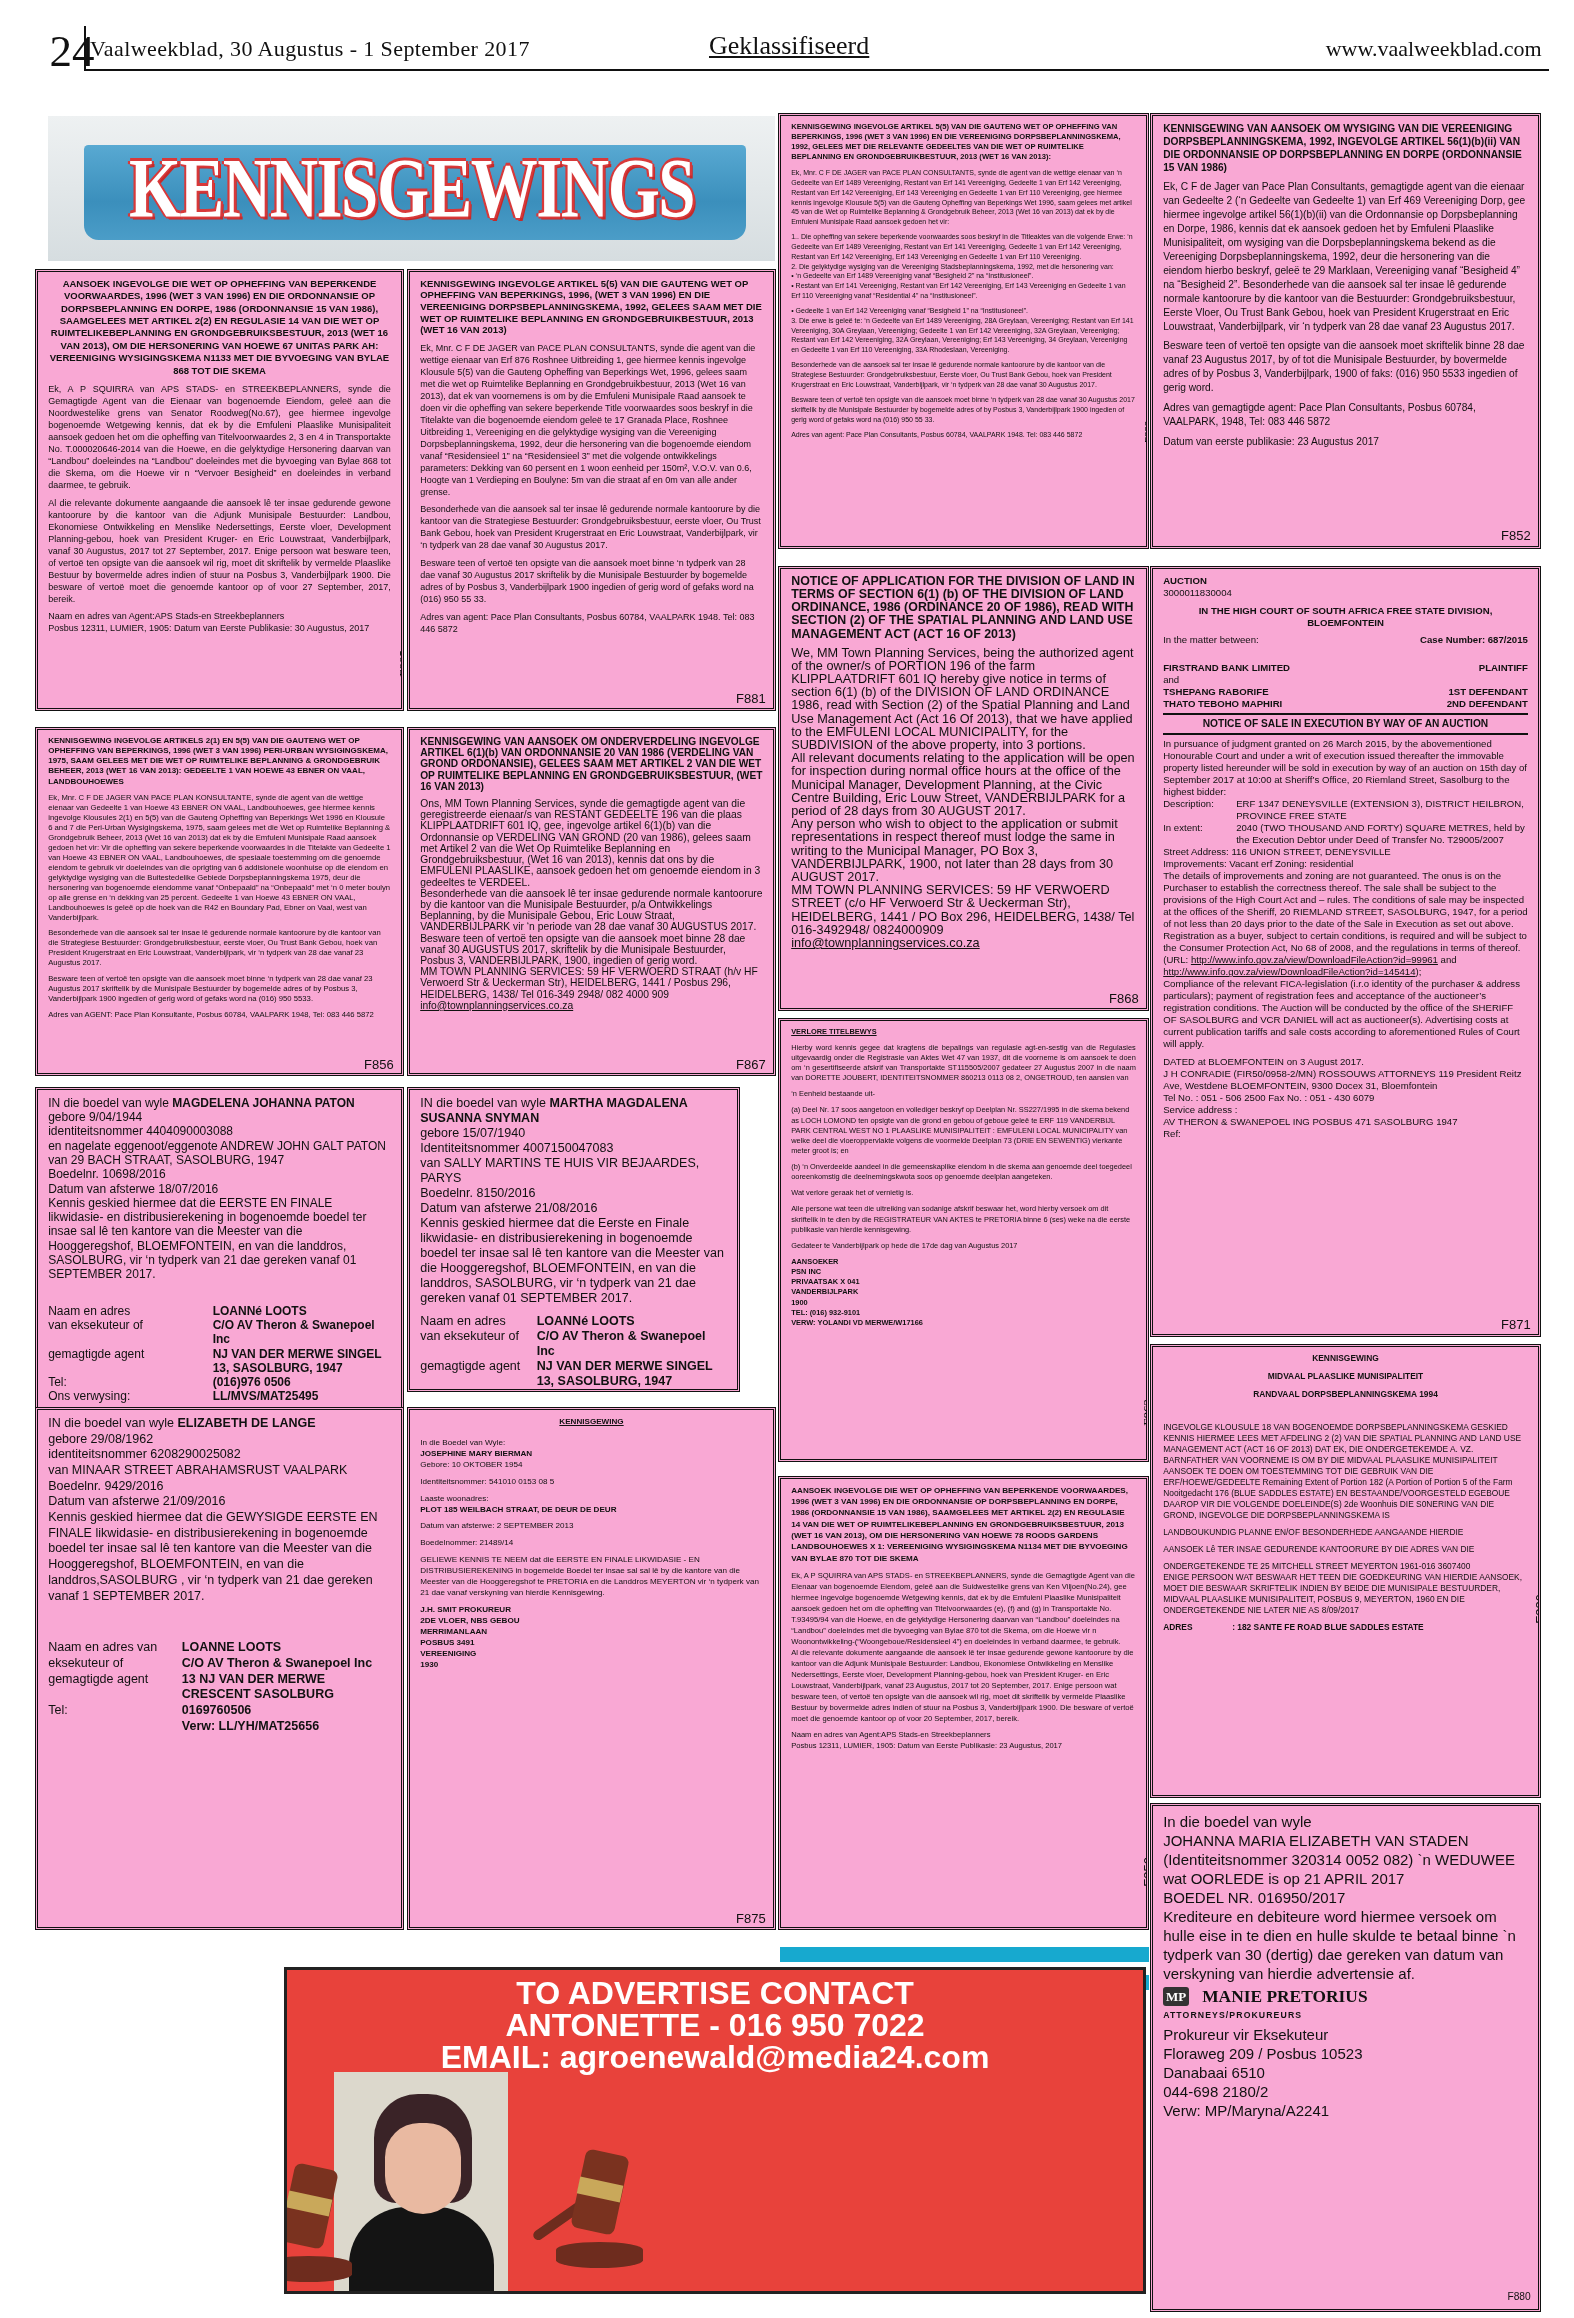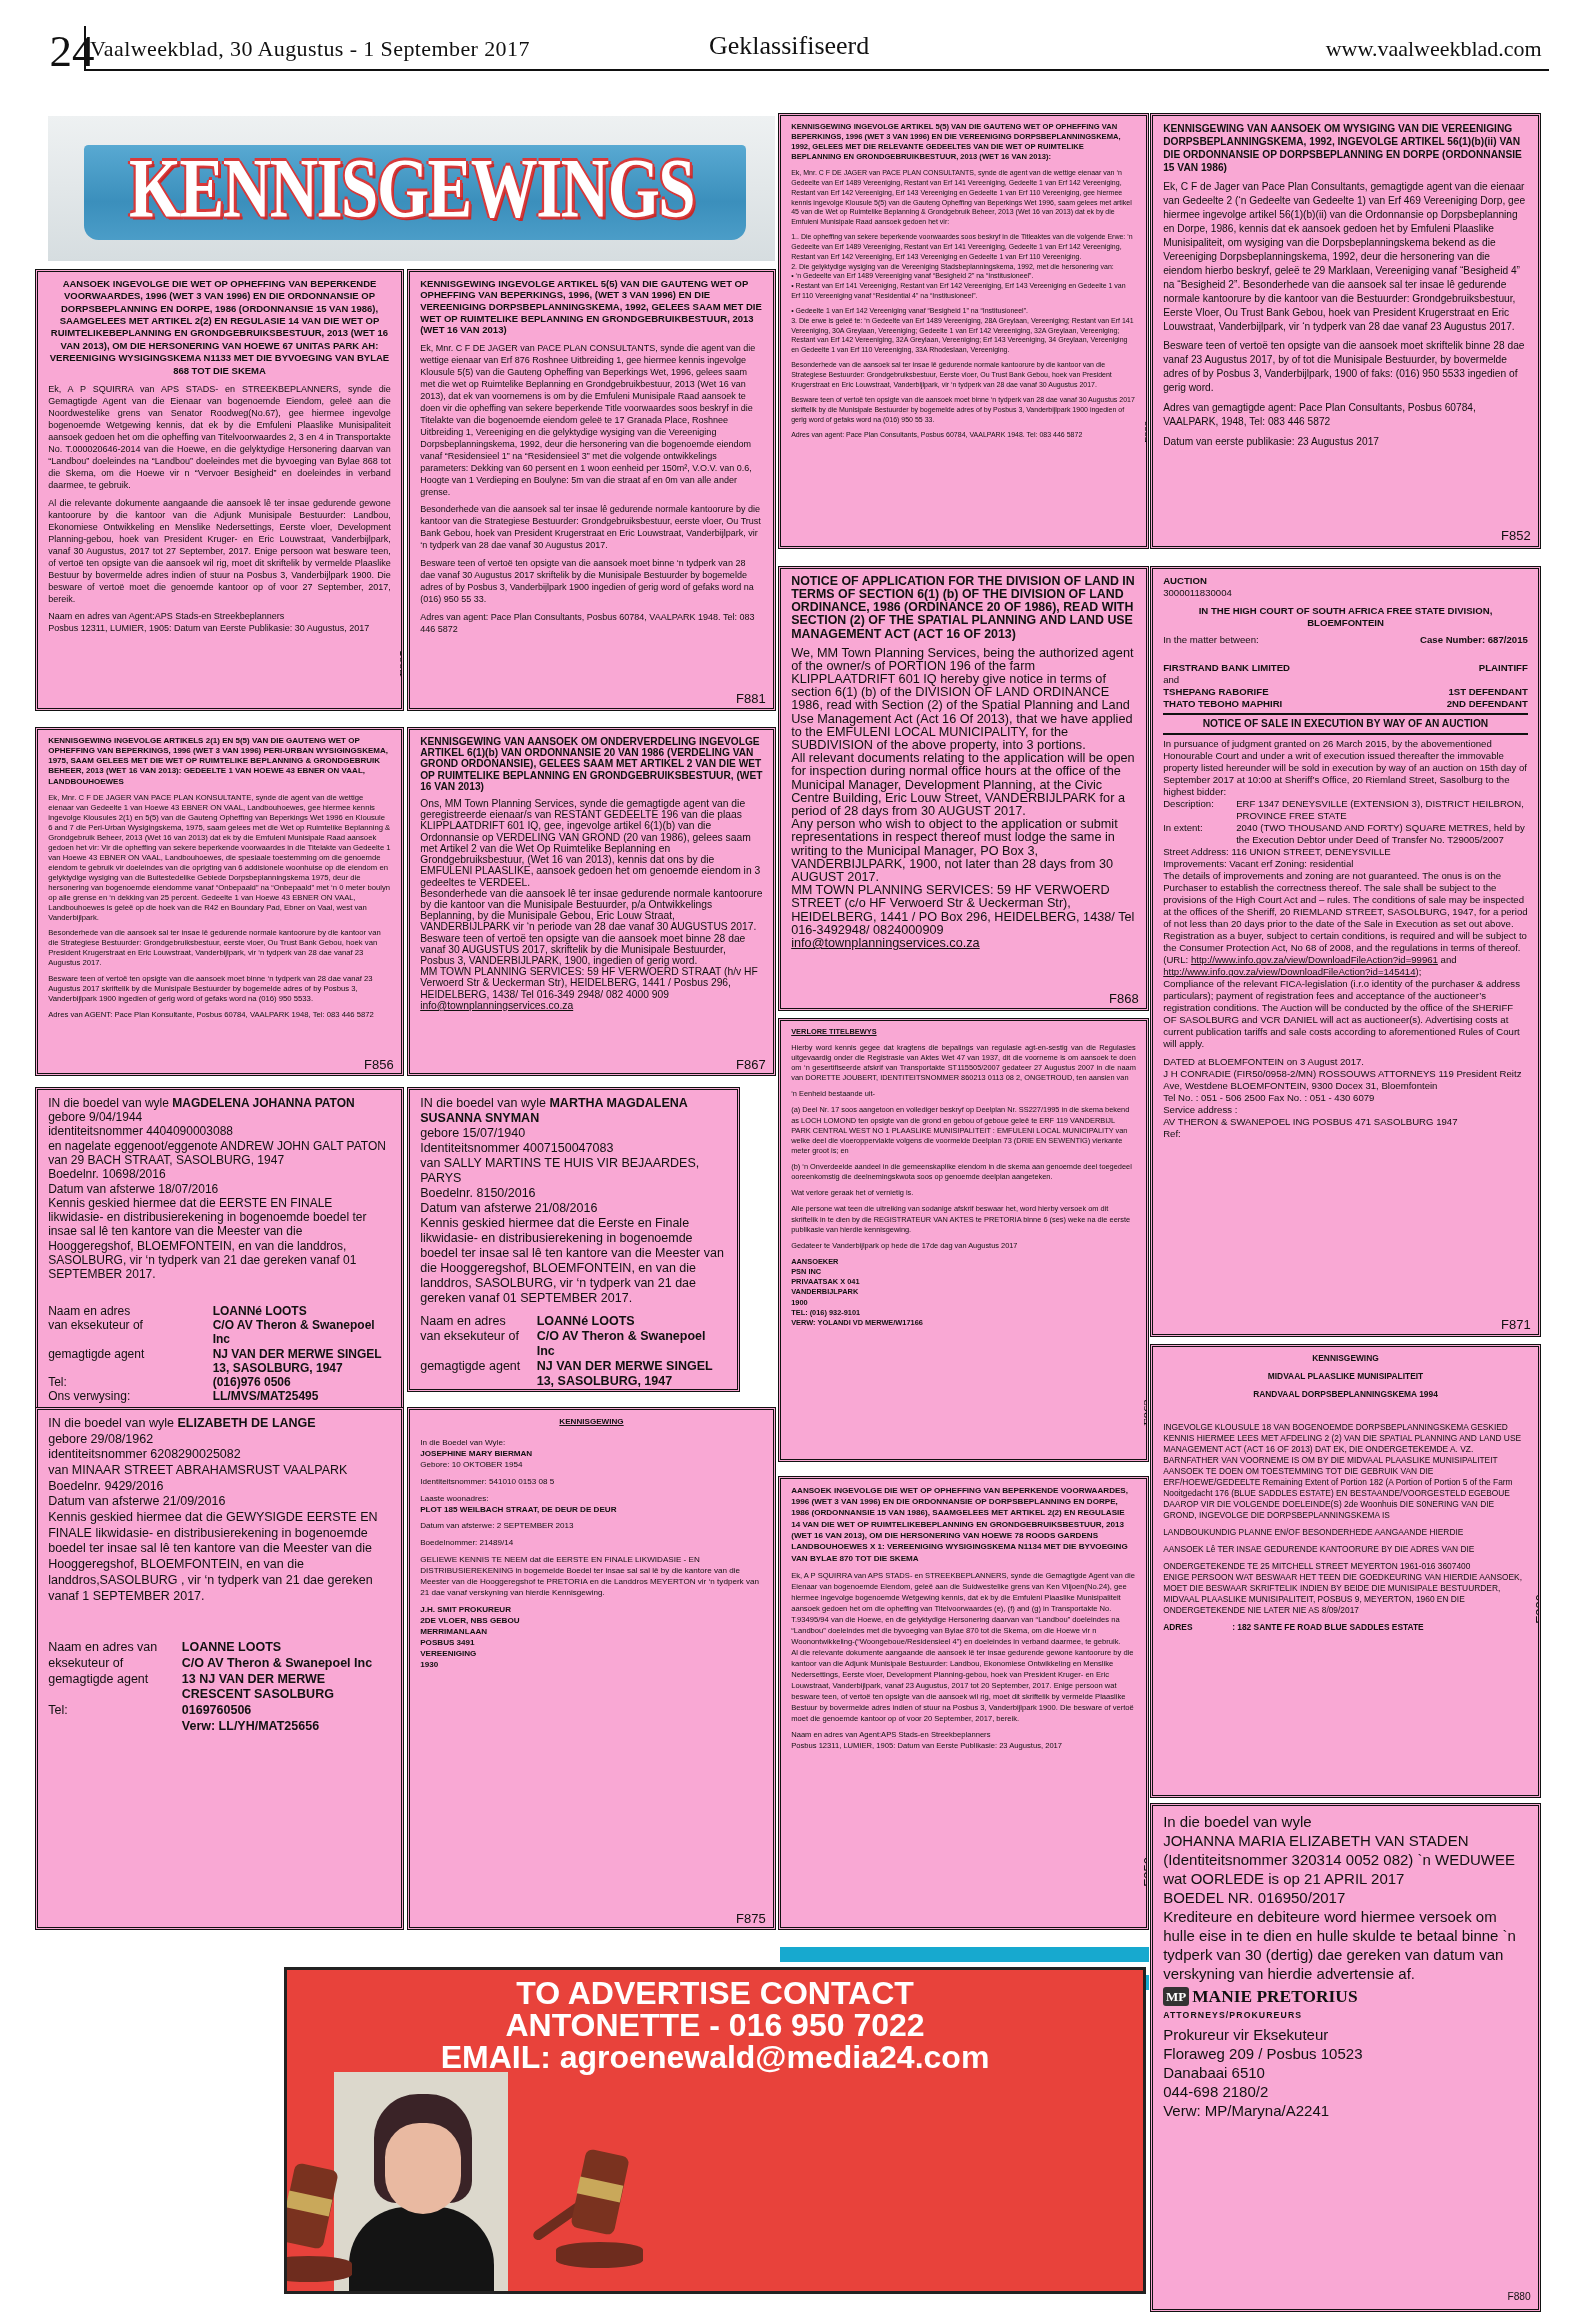--- a/index.html
+++ b/index.html
@@ -2,21 +2,21 @@
 <html style="font-size:11.6px"><head>
 <meta charset="utf-8">
 <style>
   html,body{margin:0;padding:0;background:#fff;}
   body{width:1574px;height:2319px;position:relative;overflow:hidden;font-family:"Liberation Sans",sans-serif;color:#111;}
   .abs{position:absolute;box-sizing:border-box;}
   .masthead{left:29px;top:0;width:1520px;height:73px;}
   .pageno{position:absolute;left:20.4px;top:29px;font-family:"Liberation Serif",serif;font-size:45px;line-height:45px;}
   .vsep{position:absolute;left:55px;top:26px;width:1.5px;height:45px;background:#111;}
   .dateline{position:absolute;left:61px;top:36px;font-family:"Liberation Serif",serif;font-size:22px;letter-spacing:0.4px;}
-  .section{position:absolute;left:680px;top:30.5px;font-family:"Liberation Serif",serif;font-size:26px;}
+  .section{position:absolute;left:680px;top:30.5px;font-family:"Liberation Serif",serif;font-size:26px;text-decoration:underline;}
   .website{position:absolute;right:7.3px;top:36px;font-family:"Liberation Serif",serif;font-size:22px;}
   .rule{position:absolute;left:55px;right:0;top:69px;height:2.2px;background:#111;}
   .banner{left:48px;top:116px;width:727px;height:145px;background:linear-gradient(#eef1f2,#d6dde0);overflow:hidden;}
   .banner .cloth{position:absolute;left:36px;top:29px;width:662px;height:95px;background:linear-gradient(#58a9d2,#3b8fbc 60%,#4b9dc8);border-radius:4.4px 4.4px 14.5px 14.5px;}
   .banner .txt{position:absolute;left:0;right:0;top:36px;text-align:center;font-family:"Liberation Serif",serif;font-weight:bold;font-size:67px;line-height:73px;color:#fff;letter-spacing:-1.5px;text-shadow:2.2px 0 0 #d8393a,-2.2px 0 0 #d8393a,0 2.2px 0 #d8393a,0 -2.2px 0 #d8393a,2.9px 2.9px 0 #c52a2a;transform:scaleY(1.25);}
   .box{border:2.9px double #111;border-width:3.6px;border-style:double;padding:5.8px 10.2px;background:#f9a8d4;overflow:hidden;}
   .box h3{margin:0 0 5.8px 0;font-size:11.3px;line-height:14px;font-weight:bold;}
   .box p{margin:0 0 5.8px 0;}
   .s11{font-size:9px;line-height:12px;}
   .s12{font-size:9.5px;line-height:12.4px;}
@@ -36,21 +36,21 @@
   .photo{position:absolute;left:109px;top:87px;width:174px;height:233px;background:#dcd8cc;}
   .photo .hair{position:absolute;left:40px;top:22px;width:98px;height:109px;background:#3a2327;border-radius:44px 44px 22px 22px;}
   .photo .face{position:absolute;left:51px;top:51px;width:76px;height:91px;background:#e9b9a1;border-radius:36px 36px 40px 40px;}
   .photo .body{position:absolute;left:14.5px;top:135px;width:145px;height:102px;background:#141414;border-radius:58px 58px 0 0;}
   .gavel{position:absolute;width:124px;height:116px;}
   .gavel .base{position:absolute;left:29px;bottom:0;width:87px;height:26px;background:#6e2c1e;border-radius:50%/30%;}
   .gavel .head{position:absolute;left:51px;top:0;width:44px;height:80px;background:#7a321f;border-radius:7.3px;transform:rotate(12deg);}
   .gavel .band{position:absolute;left:51px;top:29px;width:44px;height:17.4px;background:#c9a85a;transform:rotate(12deg);}
   .gavel .handle{position:absolute;left:0;top:58px;width:80px;height:10.2px;background:#6e2c1e;transform:rotate(-35deg);border-radius:5.1px;}
   .stripe{background:#17a9cf;height:14.5px;}
-  .mp-logo{display:flex;align-items:center;gap:3px;margin-top:4.4px;}
+  .mp-logo{display:flex;align-items:center;gap:13px;margin-top:4.4px;}
   .mp-badge{background:#333;color:#fff;font-family:"Liberation Serif",serif;font-weight:bold;font-size:13px;padding:0 2.9px;border-radius:2.9px;}
   .mp-name{font-family:"Liberation Serif",serif;font-weight:bold;font-size:17.4px;}
   .mp-sub{font-weight:bold;font-size:8.7px;letter-spacing:1.1px;}
   .hr{height:2.2px;background:#111;margin:2.9px 0;}
 </style>
 </head>
 <body>
 
 <div class="abs masthead">
   <div class="pageno">24</div>

